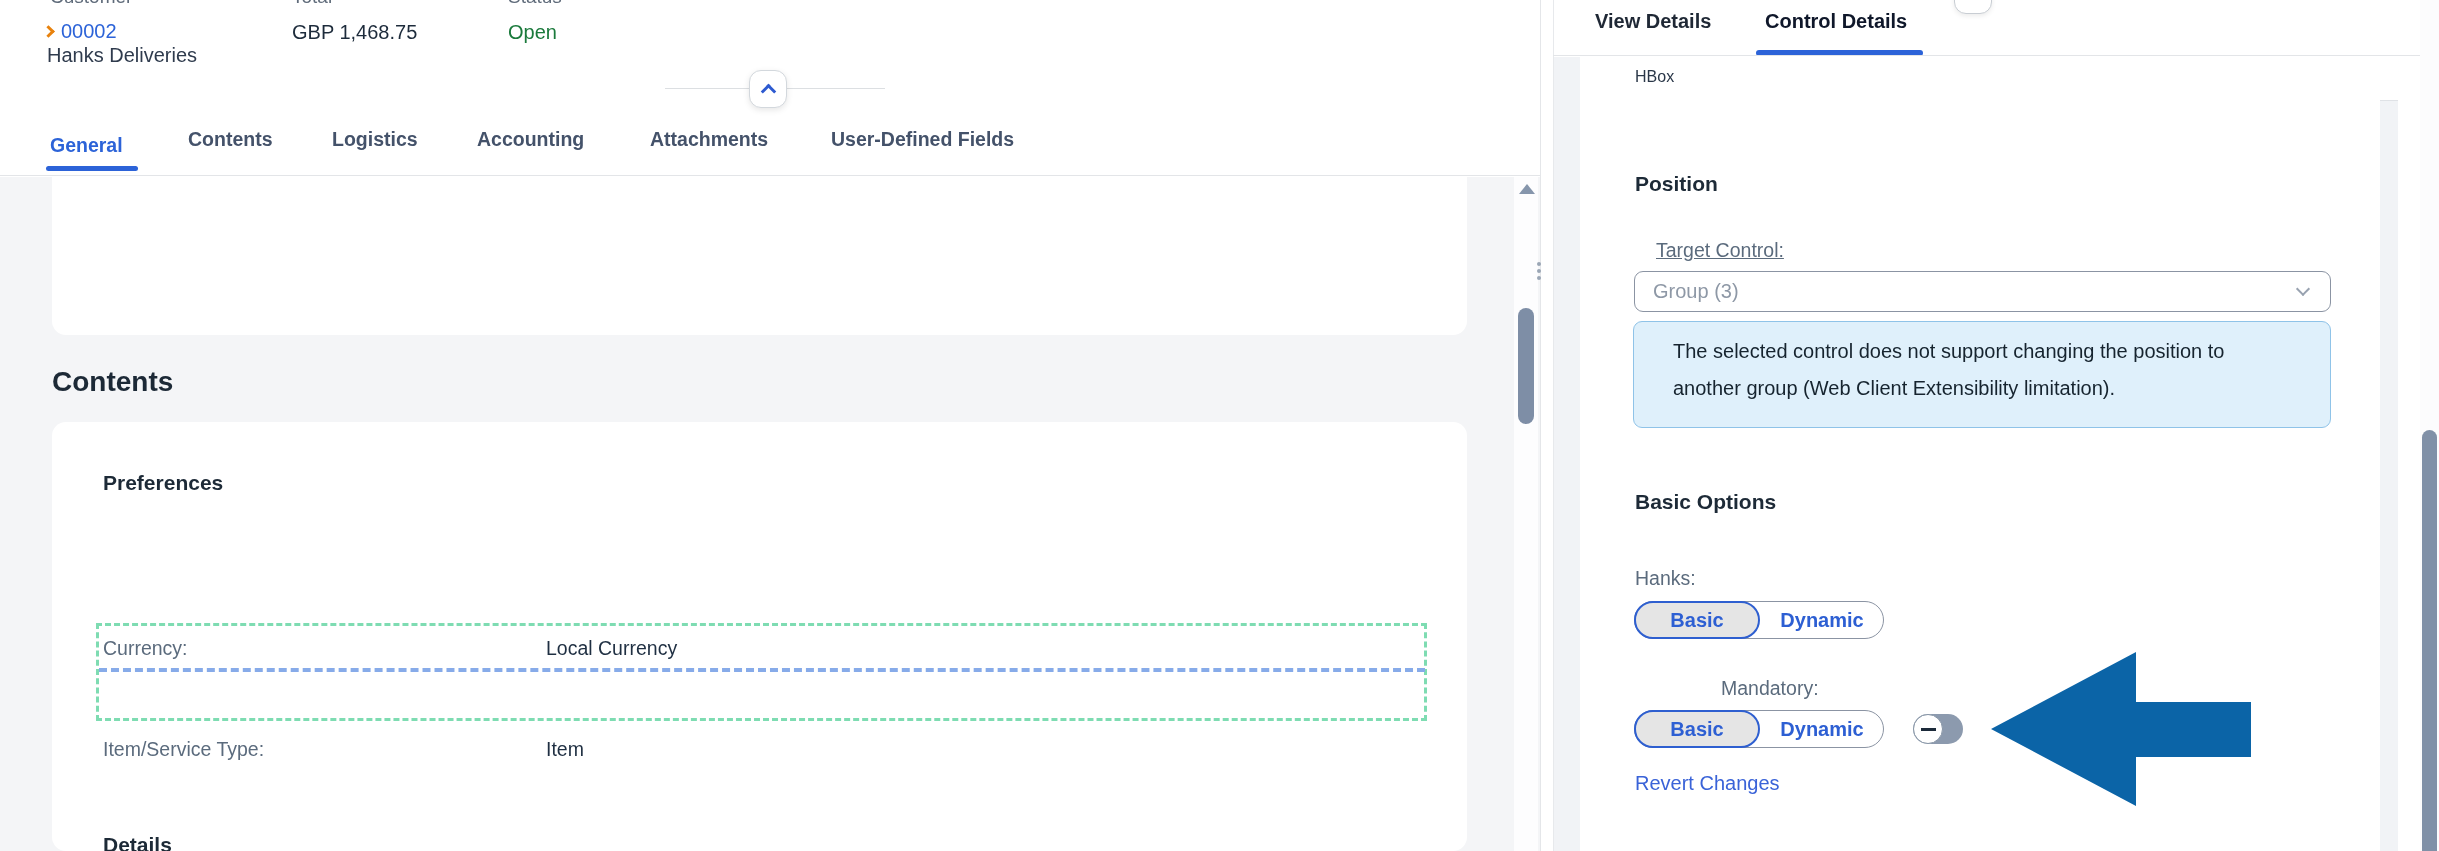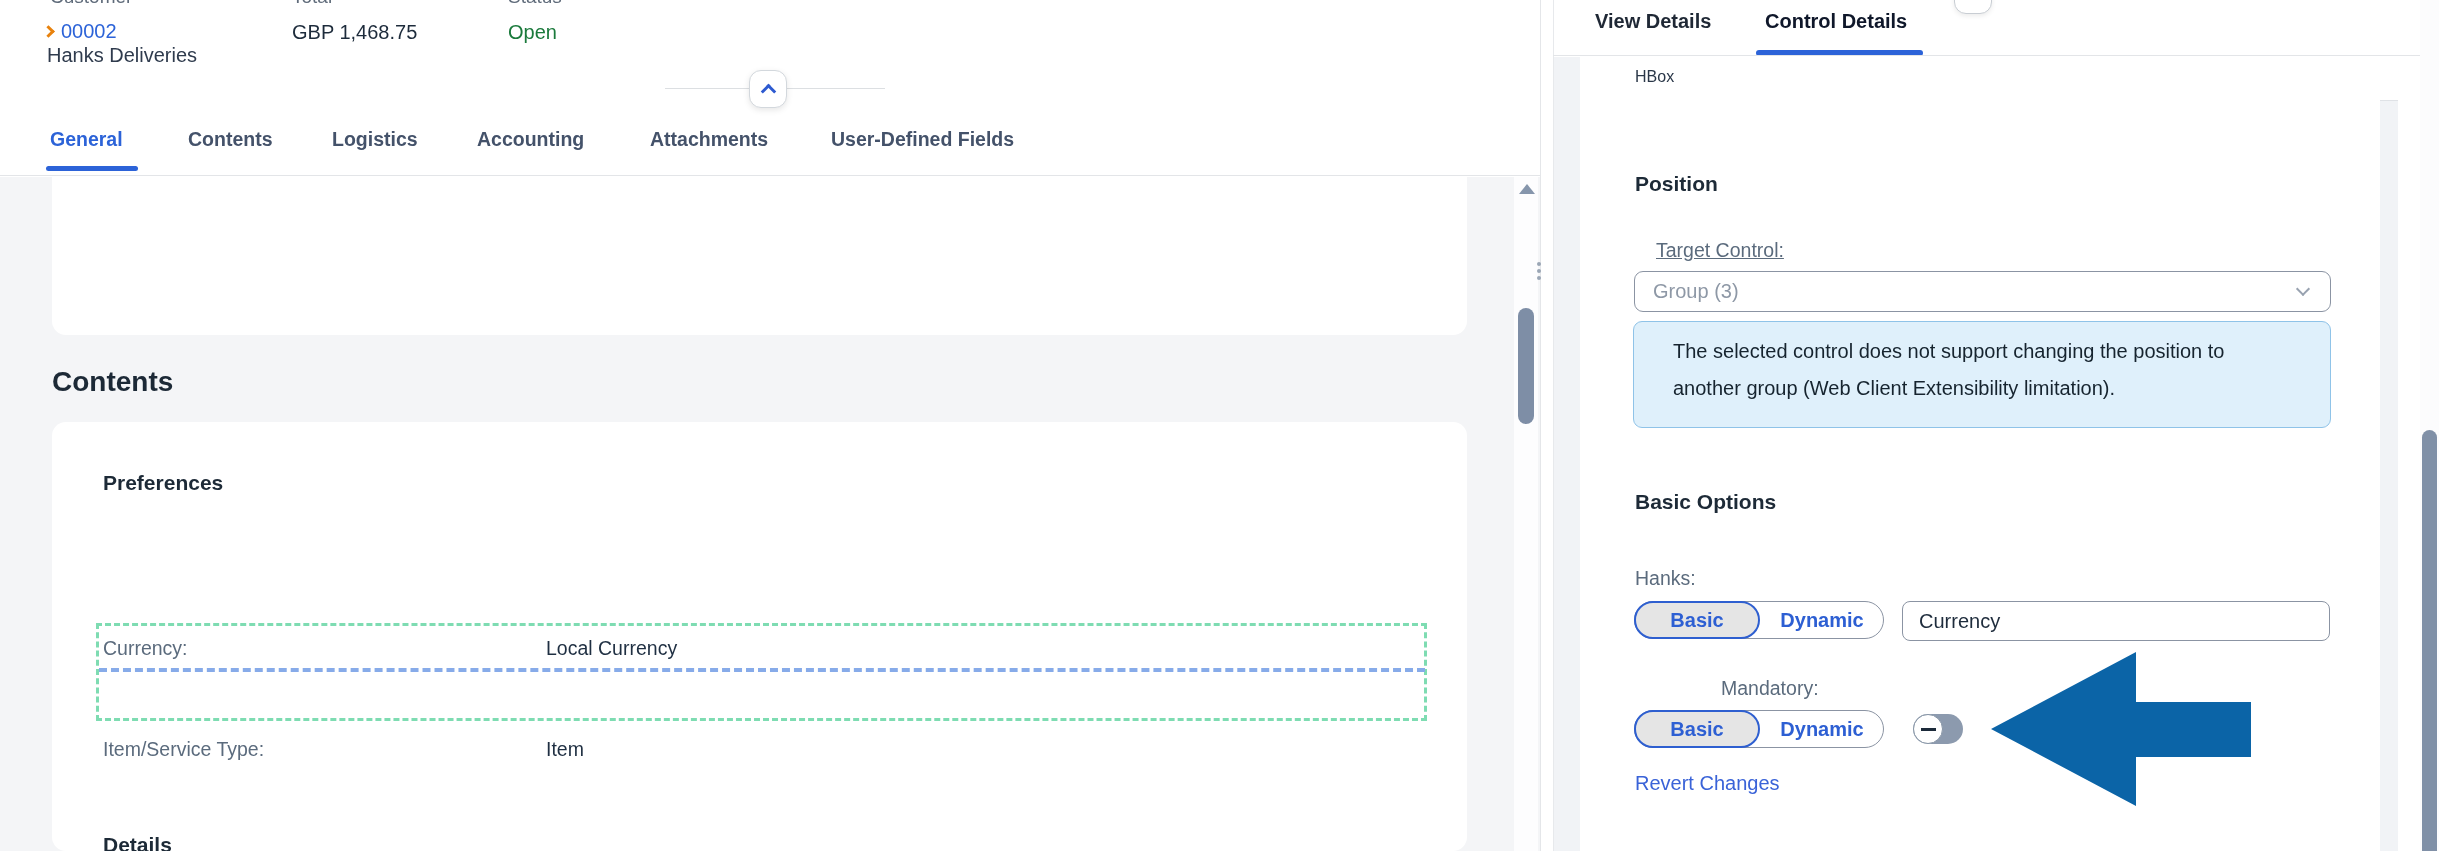--- a/index.html
+++ b/index.html
@@ -12,21 +12,21 @@
 
   
   .app-header { left:0; top:0; width:1540px; height:176px; background:#fff; border-bottom:1px solid #e3e5e8;padding-left:17px; }
   .field-label { font-size:19px; color:#5f6b7a; }
   .cut-top { top:-14px; }
   .link { color:#2c63d8; }
   .chev { display:inline-block; width:9px; height:9px; border-top:3px solid #e8820d; border-right:3px solid #e8820d; transform:rotate(45deg); }
   .value-dark { color:#1d2b3b; font-size:20px; }
 
   .tab { position:absolute; top:128px; font-size:19.5px; font-weight:600; color:#44526a; cursor:pointer; white-space:nowrap; }
-  .tab.active { color:#2c63d8; font-weight:700; }
+  .tab.active { color:#2c63d8; font-weight:700;margin-top:6px; }
   .tab-underline { left:46px; top:166px; width:92px; height:5px; border-radius:3px; background:#2c63d8; }
 
   .collapse-line { left:665px; top:88px; width:220px; height:1px; background:#dcdfe2; }
   .collapse-btn { left:749px; top:70px; width:38px; height:38px; border-radius:12px; background:#fff;
     border:1px solid #d3d8dd; box-shadow:0 2px 6px rgba(0,0,0,.10); display:flex; align-items:center; justify-content:center; }
   .chev-up { width:11px; height:11px; border-top:3px solid #2d5ad0; border-right:3px solid #2d5ad0; transform:rotate(-45deg); margin-top:5px; }
 
   
   .left-bg { left:0; top:177px; width:1540px; height:674px; background:#f4f5f7; }
   .card1 { left:52px; top:177px; width:1415px; height:158px; background:#fff; border-radius:0 0 14px 14px; }
@@ -166,21 +166,20 @@
 
   <div class="abs form-label" style="left:1635px; top:567px;">Hanks:</div>
   <div class="abs seg" style="left:1634px; top:601px;">
     <div class="seg-selected">
       <span class="seg-label">Basic</span>
     </div>
     <div class="seg-right">
       <span class="seg-label">Dynamic</span>
     </div>
   </div>
-  <input class="abs text-input" type="text" value="Currency" style="">
 
   <div class="abs form-label" style="left:1721px; top:677px;">Mandatory:</div>
   <div class="abs seg" style="left:1634px; top:710px;">
     <div class="seg-selected">
       <span class="seg-label">Basic</span>
     </div>
     <div class="seg-right">
       <span class="seg-label">Dynamic</span>
     </div>
   </div>

